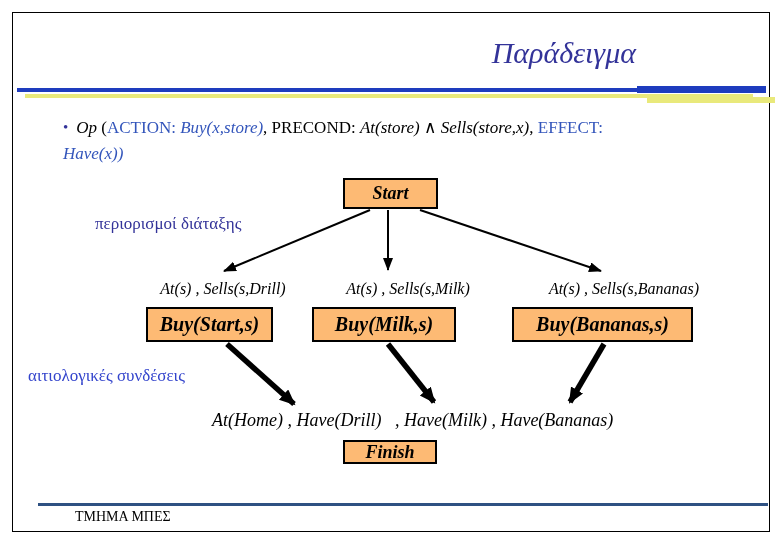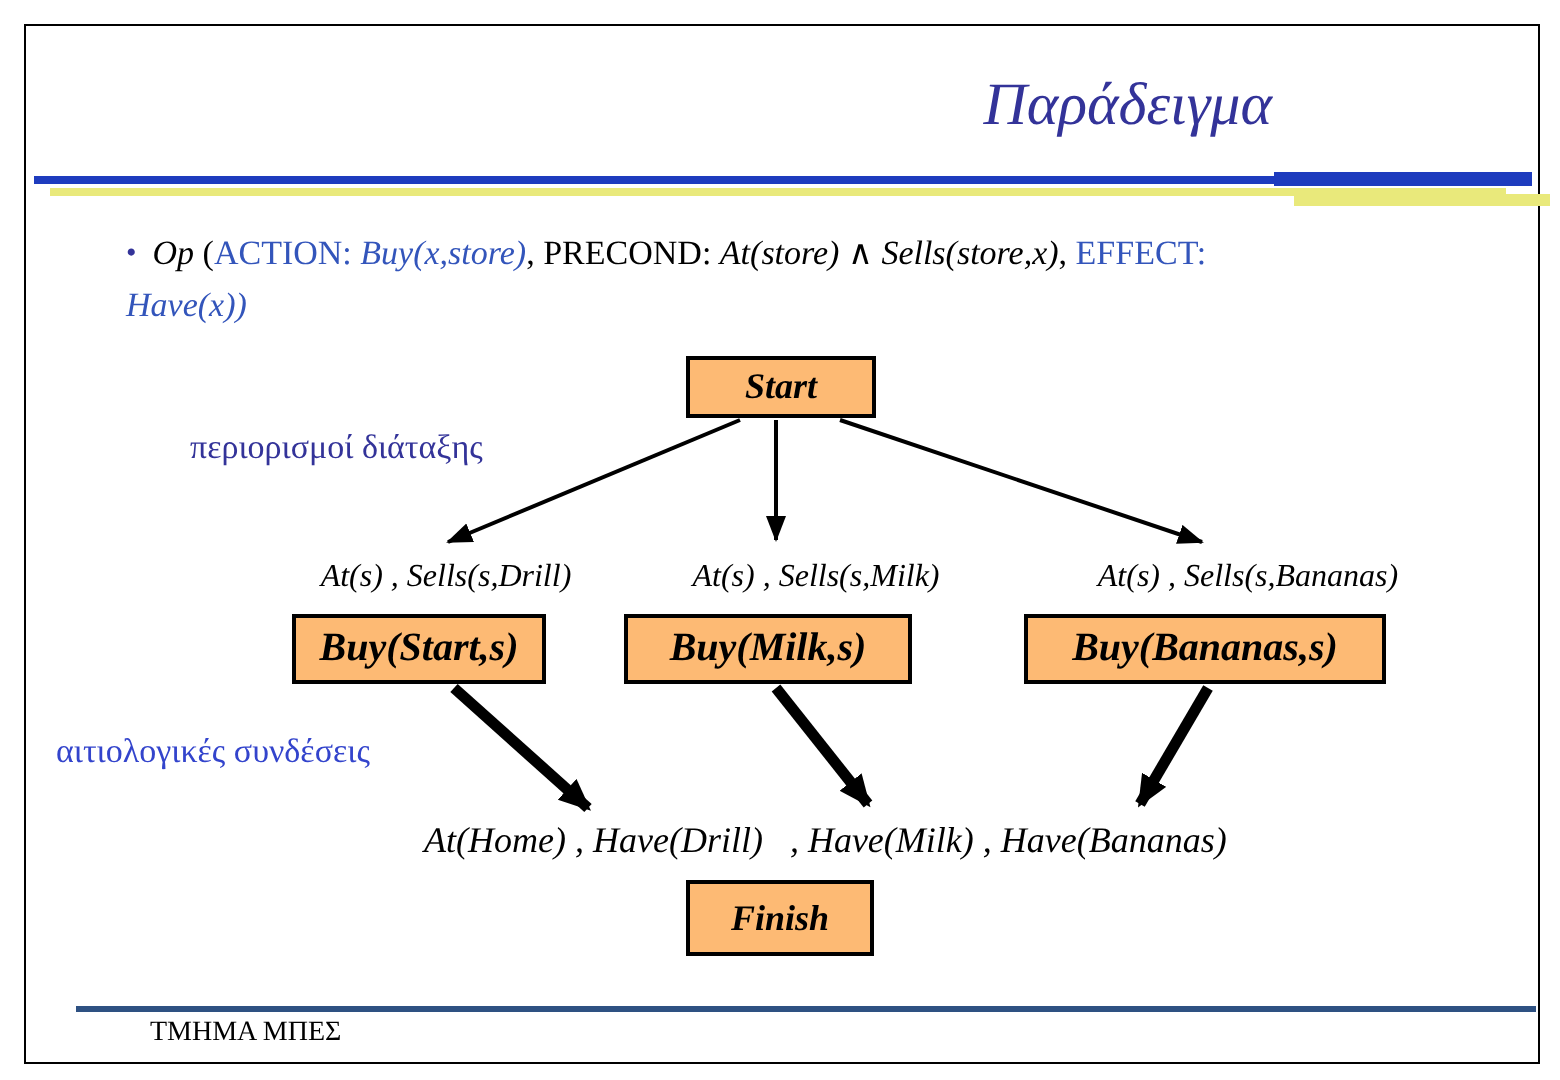--- a/index.html
+++ b/index.html
@@ -27,21 +27,21 @@
   
   .ordering-label{left:95px;top:214px;font-size:17px;color:#333399;}
   .causal-label{left:28px;top:366px;font-size:17px;color:#3344cc;}
   
   .plan-box{
     background:#fdba74;border:2px solid #000;box-sizing:border-box;
     display:flex;align-items:center;justify-content:center;
     font-weight:bold;font-style:italic;color:#000;
   }
   .start-box{left:343px;top:178px;width:95px;height:31px;font-size:18px;}
-  .finish-box{left:343px;top:440px;width:94px;height:38px;font-size:18px;}
+  .finish-box{left:343px;top:440px;width:94px;height:24px;font-size:18px;}
   .buy-box{top:307px;height:35px;font-size:20px;}
   .buy-box-1{left:146px;width:127px;}
   .buy-box-2{left:312px;width:144px;}
   .buy-box-3{left:512px;width:181px;}
   
   .precond{top:280px;font-style:italic;font-size:16px;color:#000;text-align:center;white-space:nowrap;}
   .precond-1{left:123px;width:200px;}
   .precond-2{left:308px;width:200px;}
   .precond-3{left:524px;width:200px;}
   

